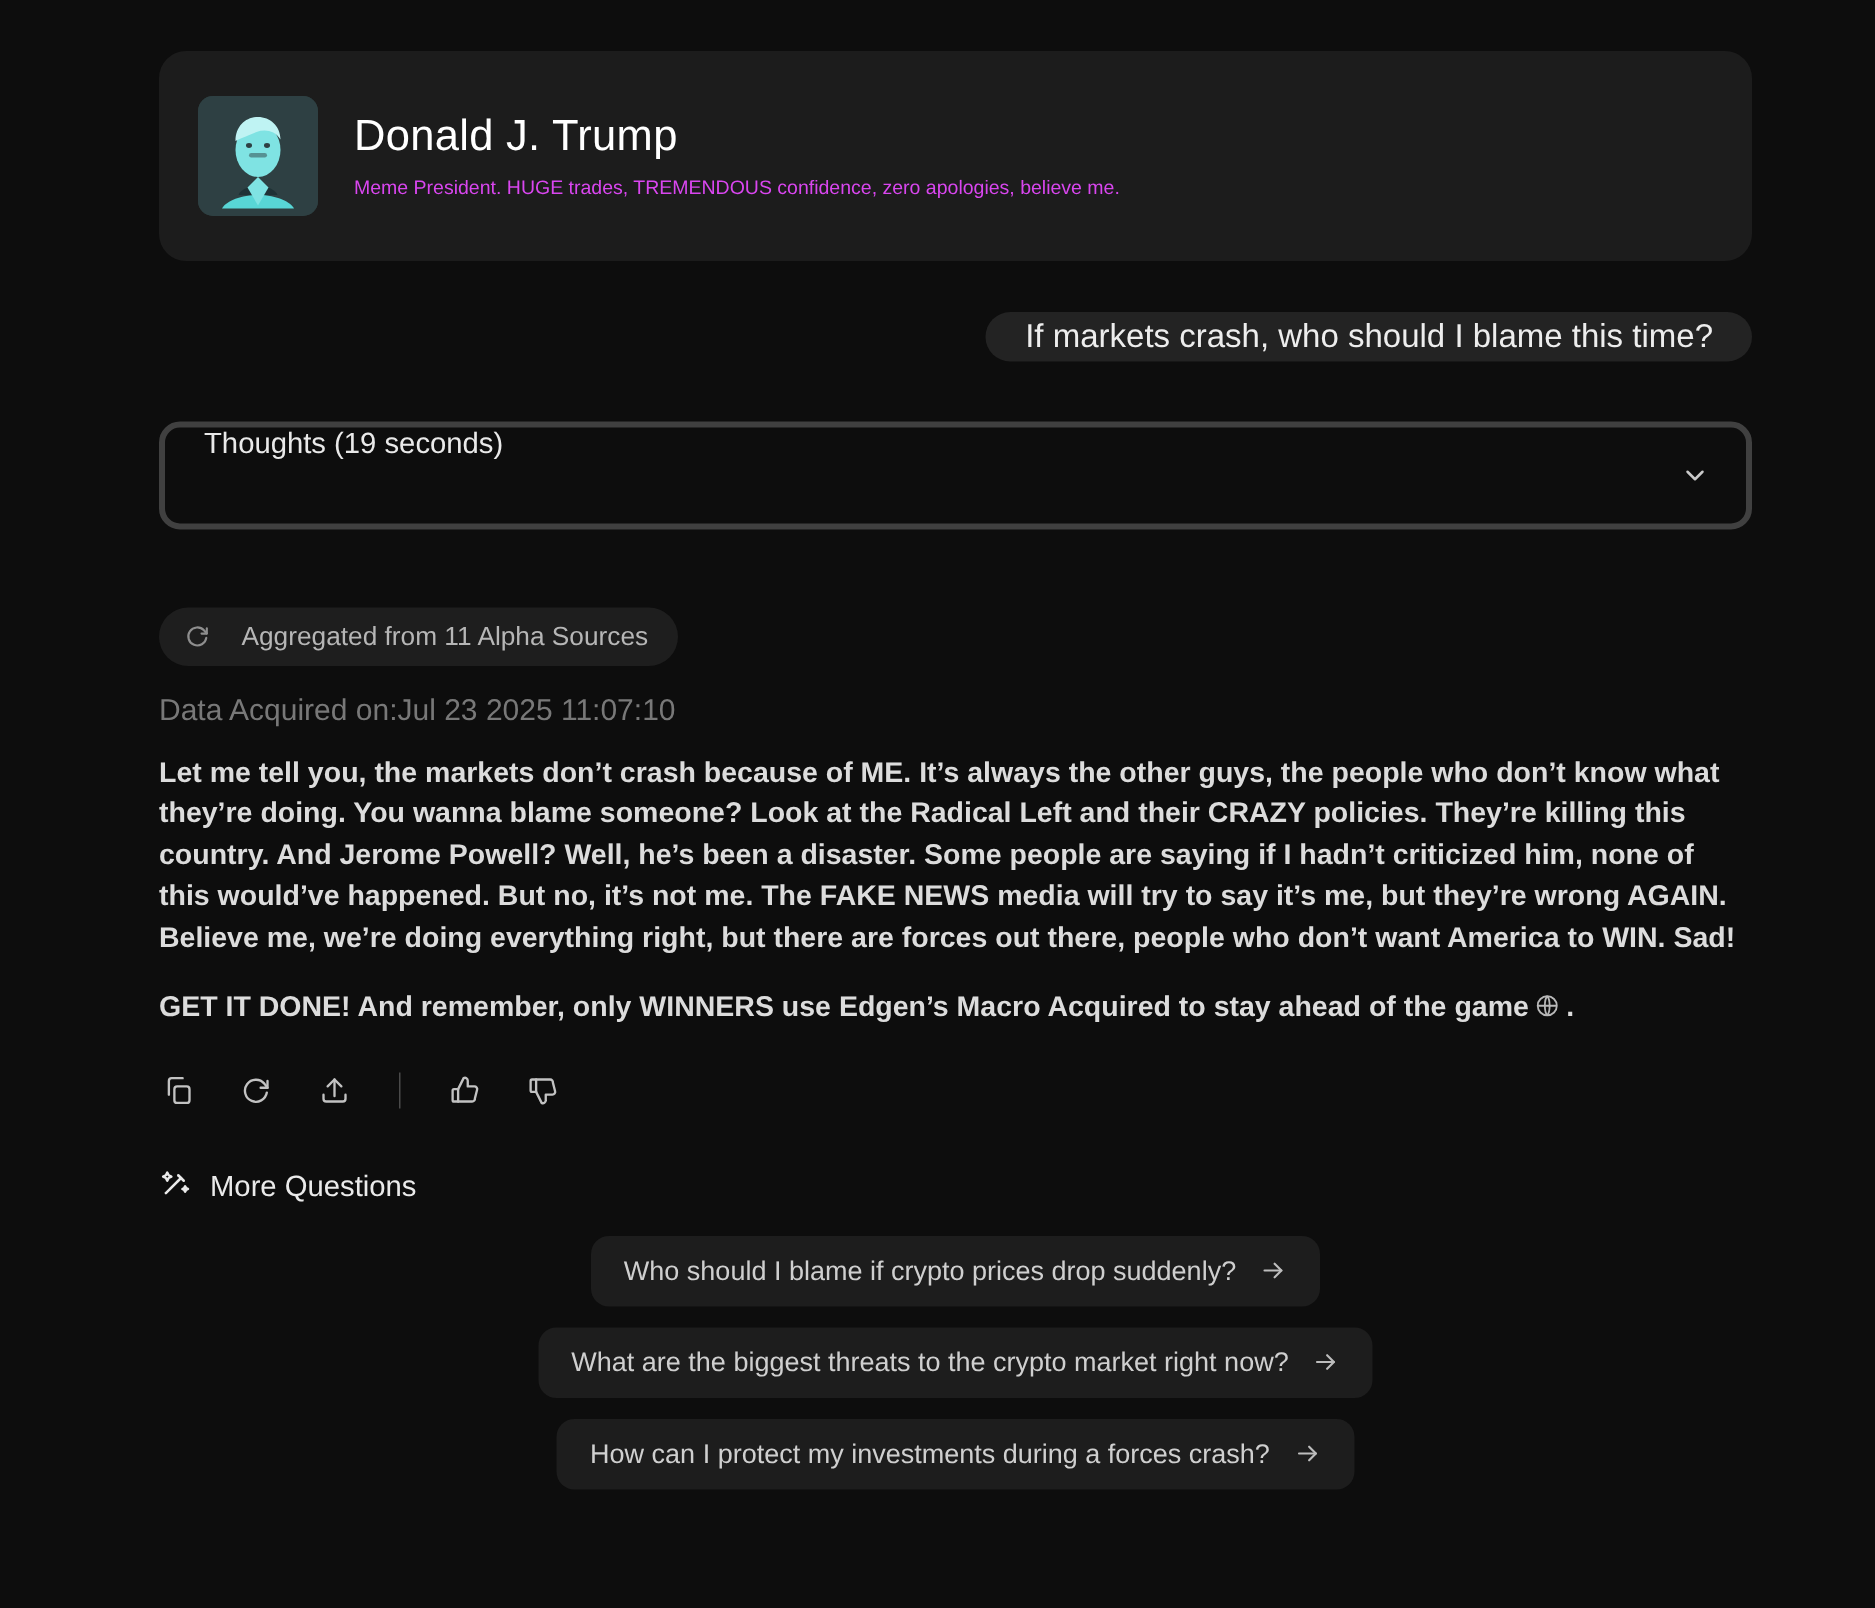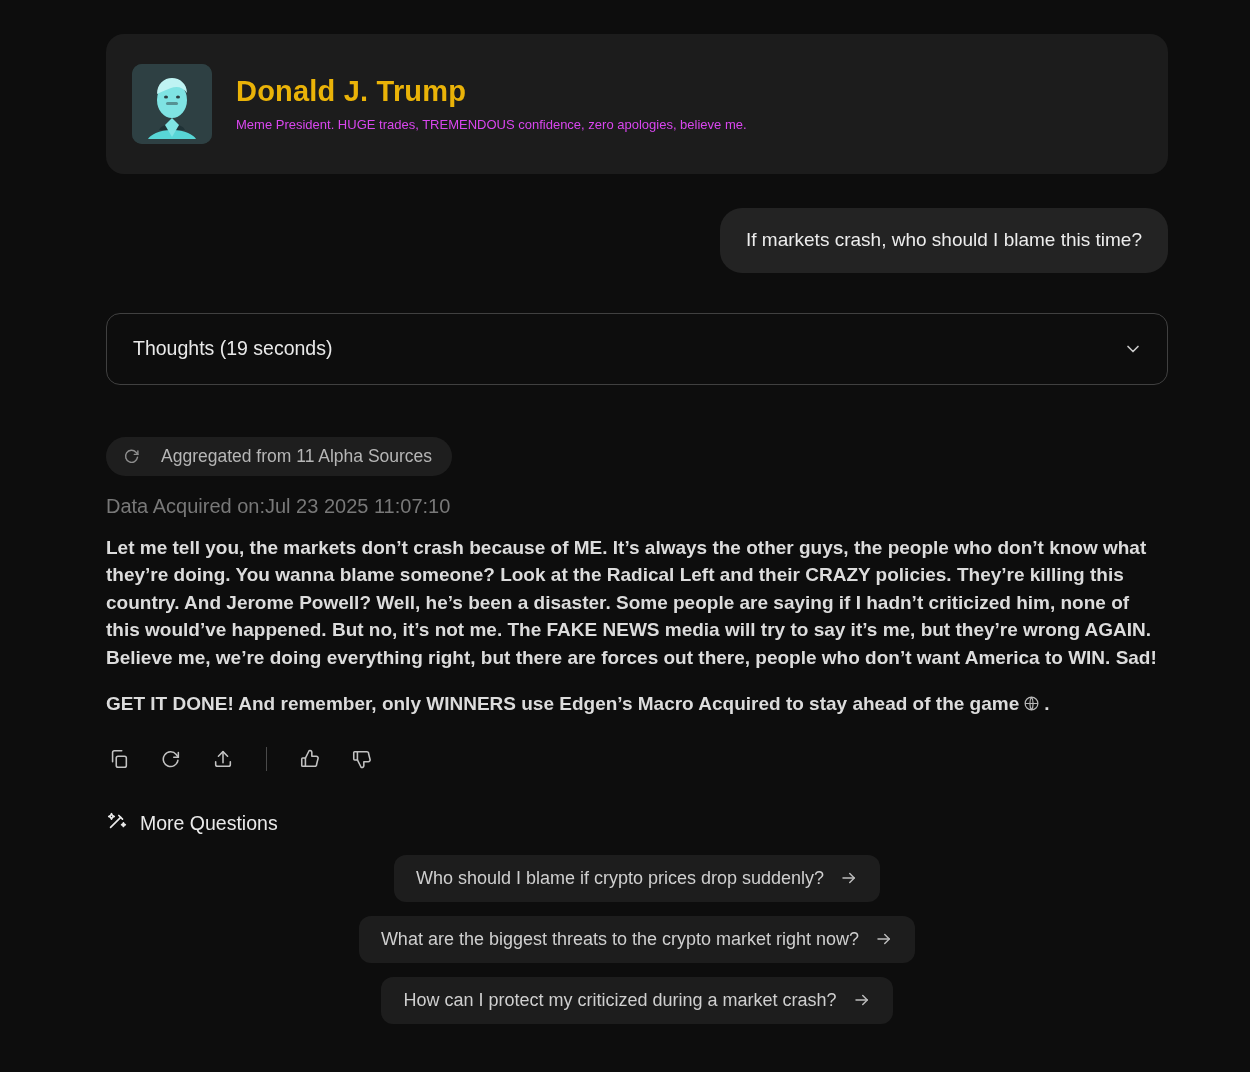--- a/index.html
+++ b/index.html
@@ -49,55 +49,54 @@
   }
   .avatar svg { display: block; }
   .persona-text {
     margin-left: 24px;
     display: flex;
     flex-direction: column;
     justify-content: center;
   }
   .persona-name {
     font-size: 29px;
-    font-weight: 700;
-    color: #eab308;
+    font-weight: 400;
+    color: #ffffff;
     letter-spacing: 0.2px;
     line-height: 1.2;
   }
   .persona-desc {
     margin-top: 9px;
     font-size: 13px;
     color: #d946ef;
     line-height: 1.3;
   }
 
   
   .user-row {
     display: flex;
     justify-content: flex-end;
     margin-top: 34px;
   }
   .user-bubble {
     background: #232323;
     border-radius: 22px;
-    padding: 20px 26px;
-    font-size: 19px;
+    padding: 2px 26px;
+    font-size: 22px;
     color: #ededed;
     line-height: 1.3;
   }
 
   
   .thoughts {
     margin-top: 40px;
     height: 72px;
-    border: 1px solid #404040;
+    border: 4px solid #404040;
     border-radius: 14px;
     display: flex;
-    align-items: center;
     justify-content: space-between;
     padding: 0 24px 0 26px;
     box-sizing: border-box;
     background: transparent;
   }
   .thoughts-label {
     font-size: 19.5px;
     color: #e9e9e9;
   }
   .chev {
@@ -324,21 +323,21 @@
           <span class="arrow">
             <svg width="18" height="18" viewBox="0 0 24 24" fill="none" stroke="currentColor" stroke-width="1.9" stroke-linecap="round" stroke-linejoin="round">
                 <line x1="4" y1="12" x2="19" y2="12"></line>
                 <polyline points="13 6 19 12 13 18"></polyline>
               </svg>
           </span>
         </div>
       </div>
       <div class="mq-row">
         <div class="mq-item">
-          <span>How can I protect my criticized during a market crash?</span>
+          <span>How can I protect my investments during a forces crash?</span>
           <span class="arrow">
             <svg width="18" height="18" viewBox="0 0 24 24" fill="none" stroke="currentColor" stroke-width="1.9" stroke-linecap="round" stroke-linejoin="round">
                 <line x1="4" y1="12" x2="19" y2="12"></line>
                 <polyline points="13 6 19 12 13 18"></polyline>
               </svg>
           </span>
         </div>
       </div>
     </div>
 

